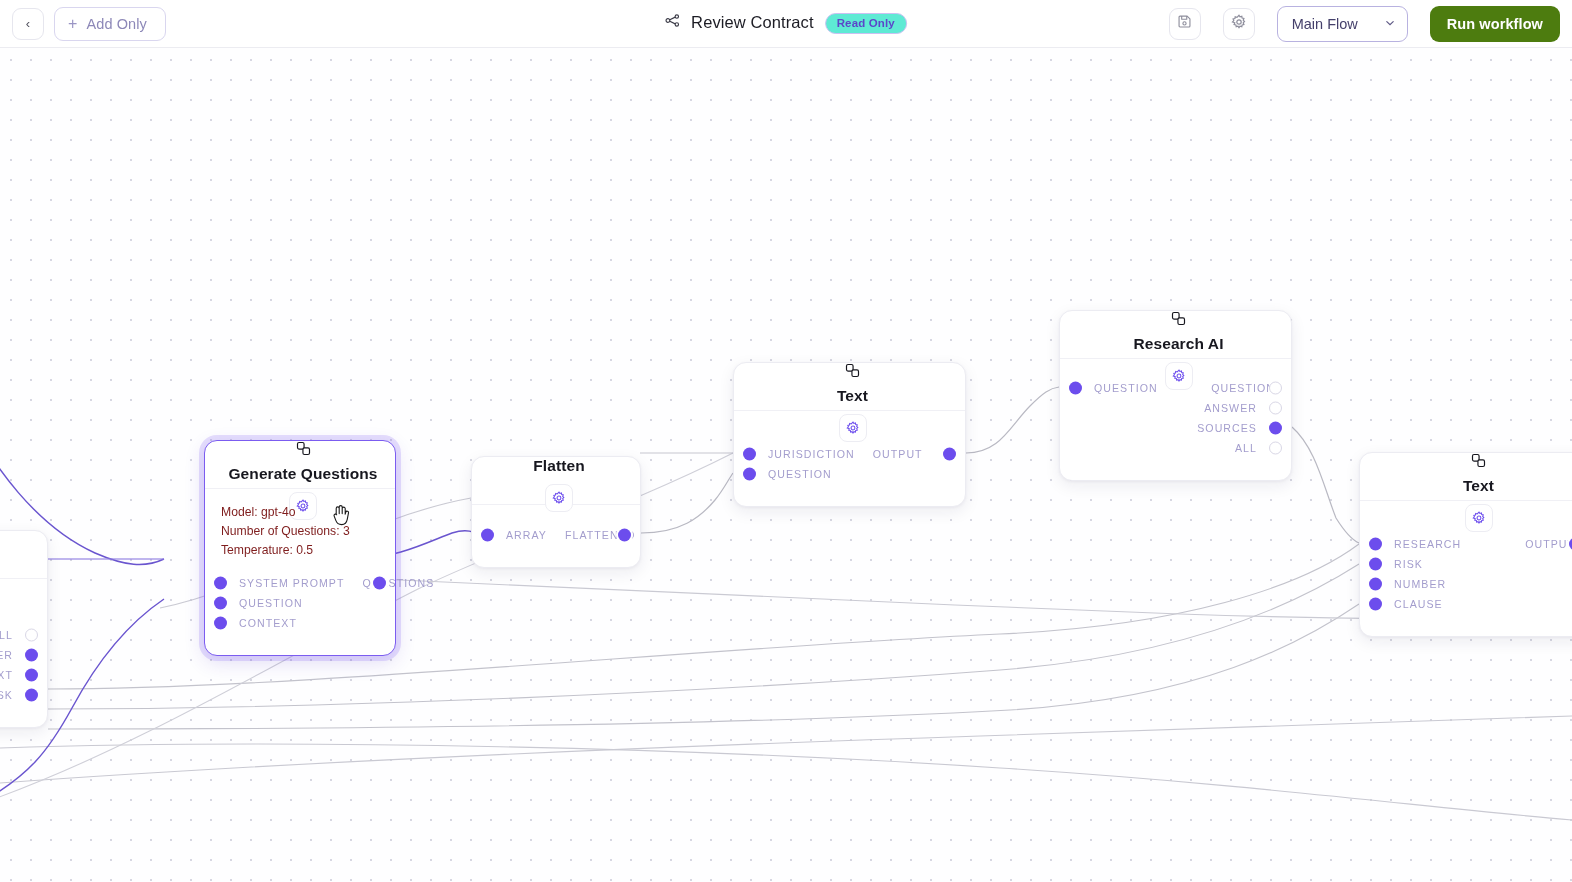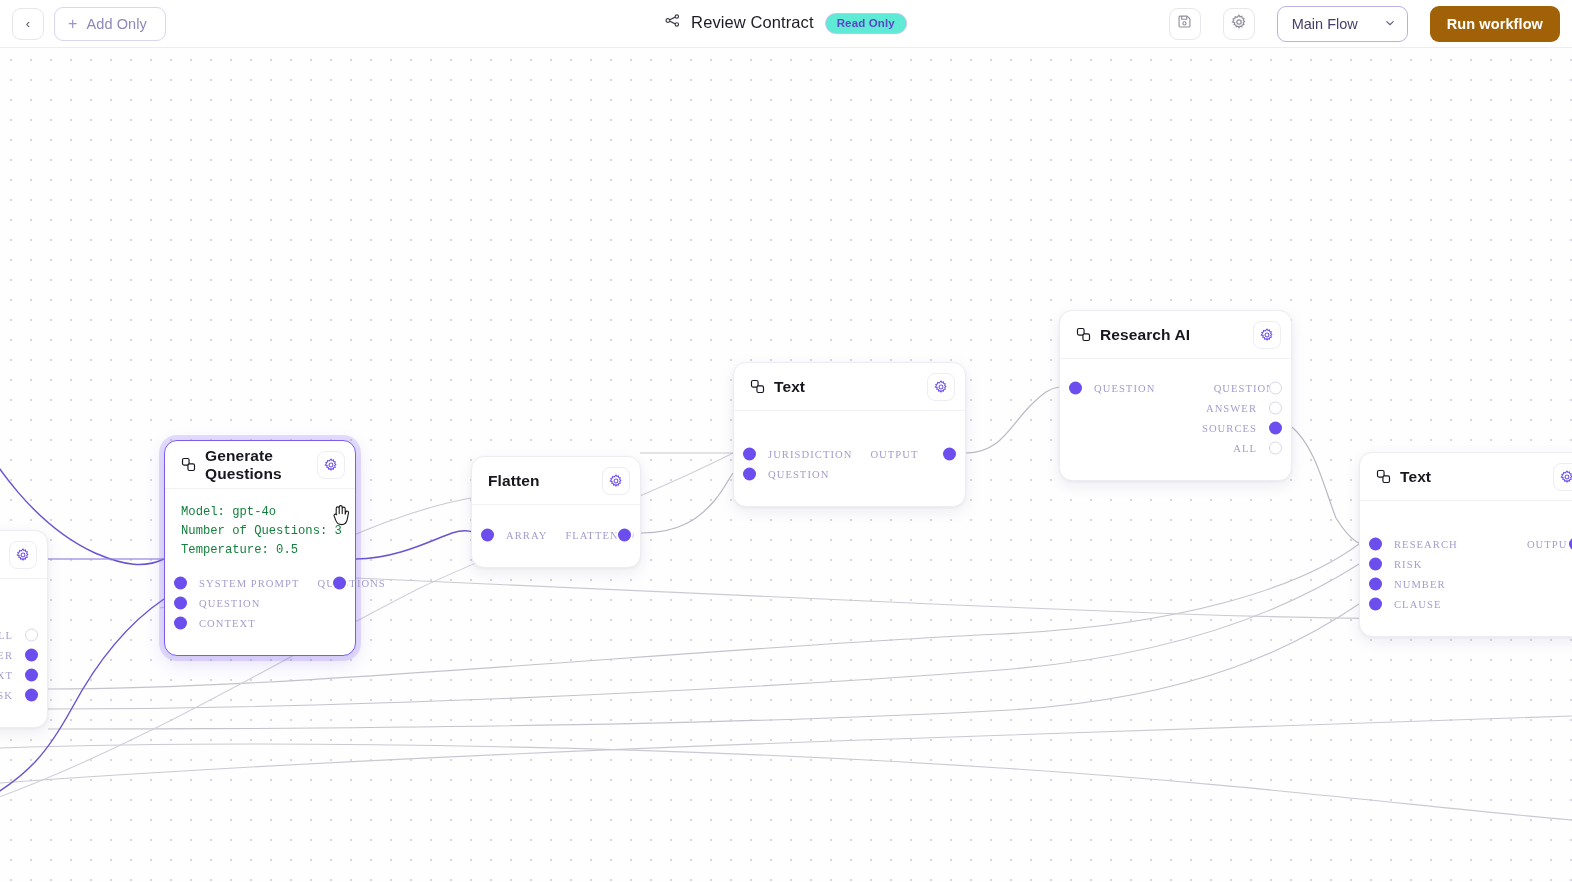--- a/index.html
+++ b/index.html
@@ -46,21 +46,21 @@
     position: absolute; right: 12px; display: flex; align-items: center; gap: 22px;
   }
   .flow-select {
     height: 36px; min-width: 122px; border: 1px solid #b8b2e0; border-radius: 9px;
     background: #fff; display: flex; align-items: center; justify-content: space-between;
     padding: 0 11px 0 14px; gap: 26px; cursor: pointer;
   }
   .flow-select .fs-label { font-size: 14.5px; color: #45406b; }
   .run-btn {
     height: 36px; padding: 0 17px; border-radius: 9px; border: none;
-    background: #a16207; color: #fff; font-size: 14.5px; font-weight: 700;
+    background: #4d7c0f; color: #fff; font-size: 14.5px; font-weight: 700;
     display: flex; align-items: center; cursor: pointer;
     font-family: "Liberation Sans", sans-serif; letter-spacing: .1px;
   }
 
   
   .canvas {
     position: absolute; top: 48px; left: 0; width: 1572px; height: 834px;
     background-color: #fefeff;
     background-image: radial-gradient(circle, #d7d7e2 1.1px, transparent 1.2px);
     background-size: 20px 20px; background-position: 1px 2px;
@@ -69,36 +69,37 @@
   .edges { position: absolute; inset: 0; width: 1572px; height: 834px; }
 
   
   .node {
     position: absolute; background: #ffffff; border: 1px solid #ececf2;
     border-radius: 13px; box-shadow: 0 5px 16px rgba(30,25,70,.075), 0 1px 3px rgba(30,25,70,.05);
   }
   .node.selected {
     border: 1.5px solid #7b5cf0;
     box-shadow: 0 0 0 5px rgba(139,110,247,.22), 0 6px 20px rgba(70,40,190,.16);
+    margin-left: 40px;
   }
   .node-head {
     height: 48px; display: flex; align-items: center; padding: 0 10px 0 16px;
-    border-bottom: 1px solid #f0f0f5; gap: 9px;
+    border-bottom: 1px solid #f0f0f5; gap: 9px; flex-direction: column;
   }
   .node-title { font-size: 15.5px; color: #17171f; font-weight: 700; letter-spacing: .1px; flex: 1; }
   .node-gear {
     width: 28px; height: 28px; border: 1px solid #ededf3; border-radius: 8px; background: #fff;
     display: flex; align-items: center; justify-content: center; cursor: pointer; flex: 0 0 auto;
   }
   .node-body { padding: 14px 16px 8px; }
   .node-config {
-    font-family: Liberation Mono, monospace; font-size: 12.2px; color: #15803d;
+    font-family: Liberation Sans, sans-serif; font-size: 12.2px; color: #7f1d1d;
     line-height: 1.54; white-space: pre;
   }
-  .ports { position: relative; padding-bottom: 14px; font-family: Liberation Serif, serif; }
+  .ports { position: relative; padding-bottom: 14px; }
   .port-row { position: relative; height: 20px; display: flex; align-items: center; }
   .port-label {
     font-size: 10.6px; letter-spacing: 1.05px; color: #a39dcd; font-weight: 400;
     text-transform: uppercase; white-space: nowrap;
   }
   .port-row.in .port-label { margin-left: 18px; }
   .port-row.out { justify-content: flex-end; }
   .port-row.out .port-label { margin-right: 18px; }
   .dot {
     position: absolute; width: 13px; height: 13px; border-radius: 50%;

